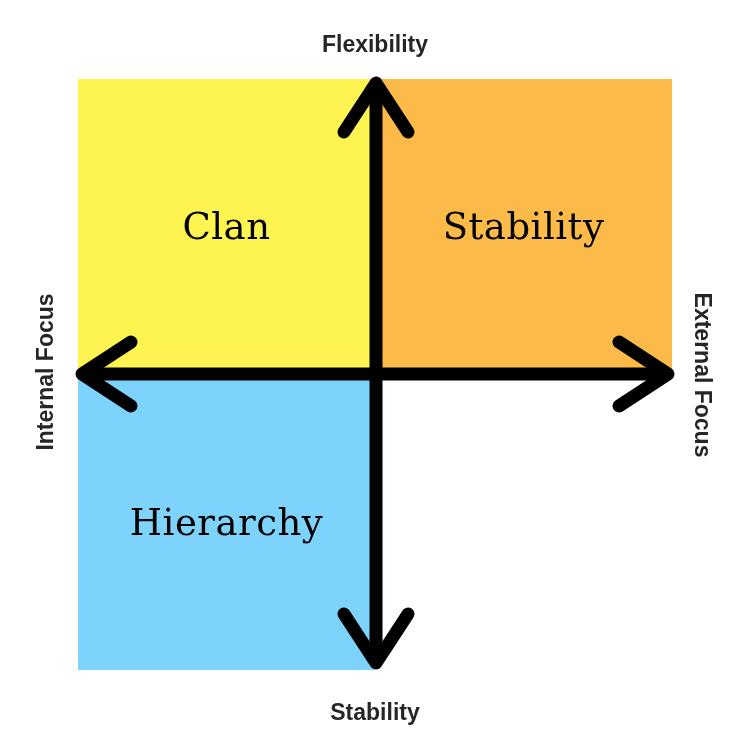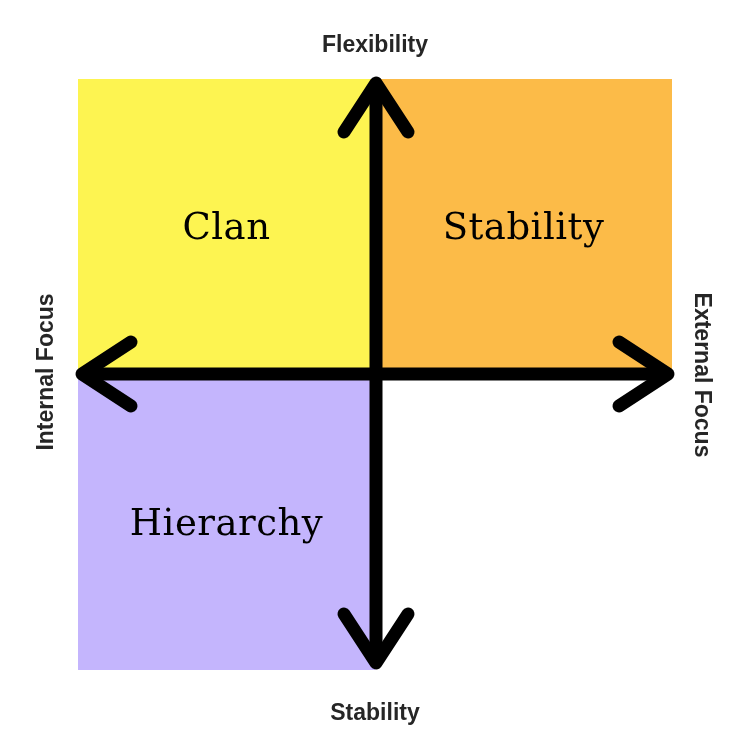--- a/index.html
+++ b/index.html
@@ -75,21 +75,21 @@
 
   <div class="axis-label right" style="left:702px; top:375px;">External Focus</div>
 
   <div class="square">
     <div class="quadrant" style="background-color: rgb(253, 244, 81);">
       <span class="quadrant-label">Clan</span>
     </div>
     <div class="quadrant" style="background-color: rgb(252, 187, 72);">
       <span class="quadrant-label">Stability</span>
     </div>
-    <div class="quadrant" style="background-color: #c4b5fd;">
+    <div class="quadrant" style="background-color: #7dd3fc;">
       <span class="quadrant-label">Hierarchy</span>
     </div>
   </div>
 
   <svg class="arrows" viewBox="0 0 750 750">
 
     <path d="M376 86 L376 661" style="stroke: rgb(0, 0, 0);"></path>
     <path d="M344 132 L376 83 L408 132" style="stroke: rgb(0, 0, 0);"></path>
     <path d="M344 614 L376 663 L408 614" style="stroke: rgb(0, 0, 0);"></path>
 

